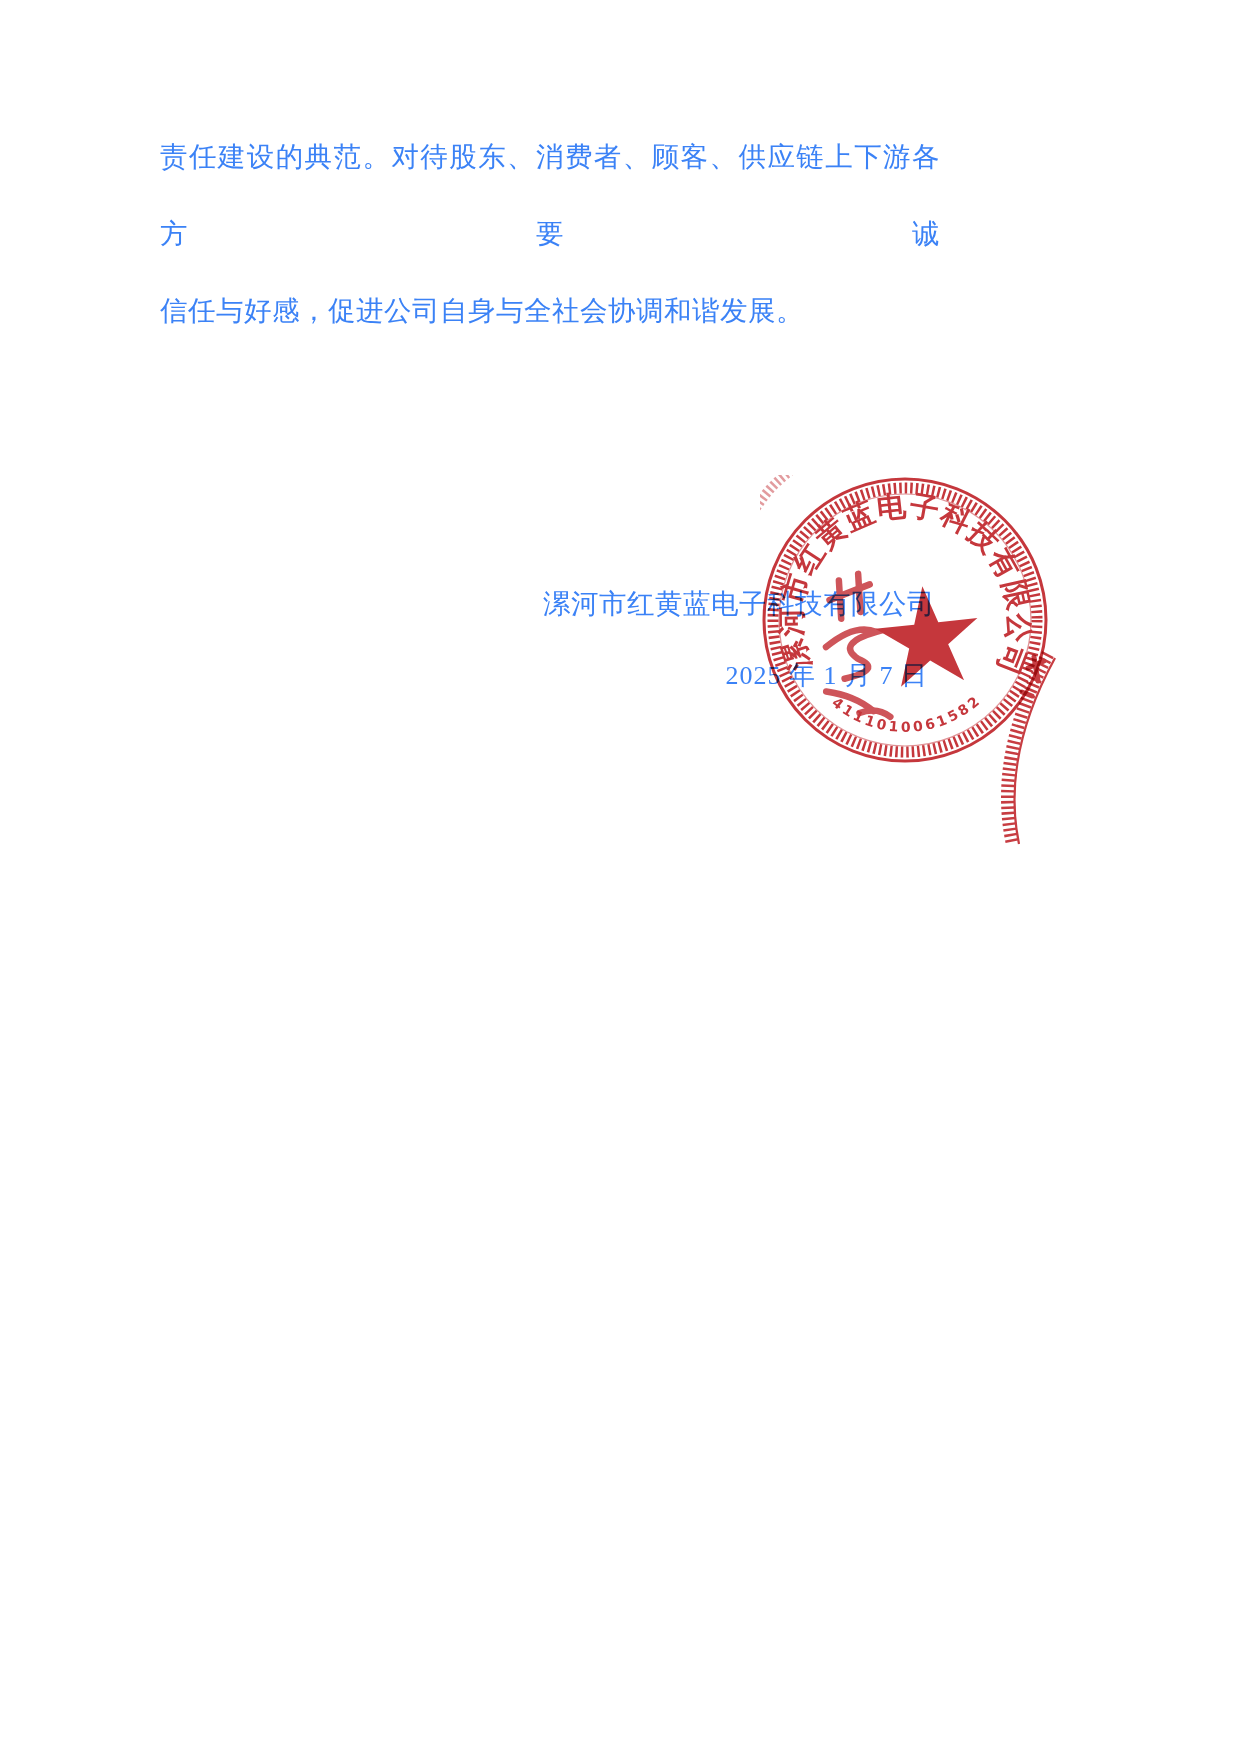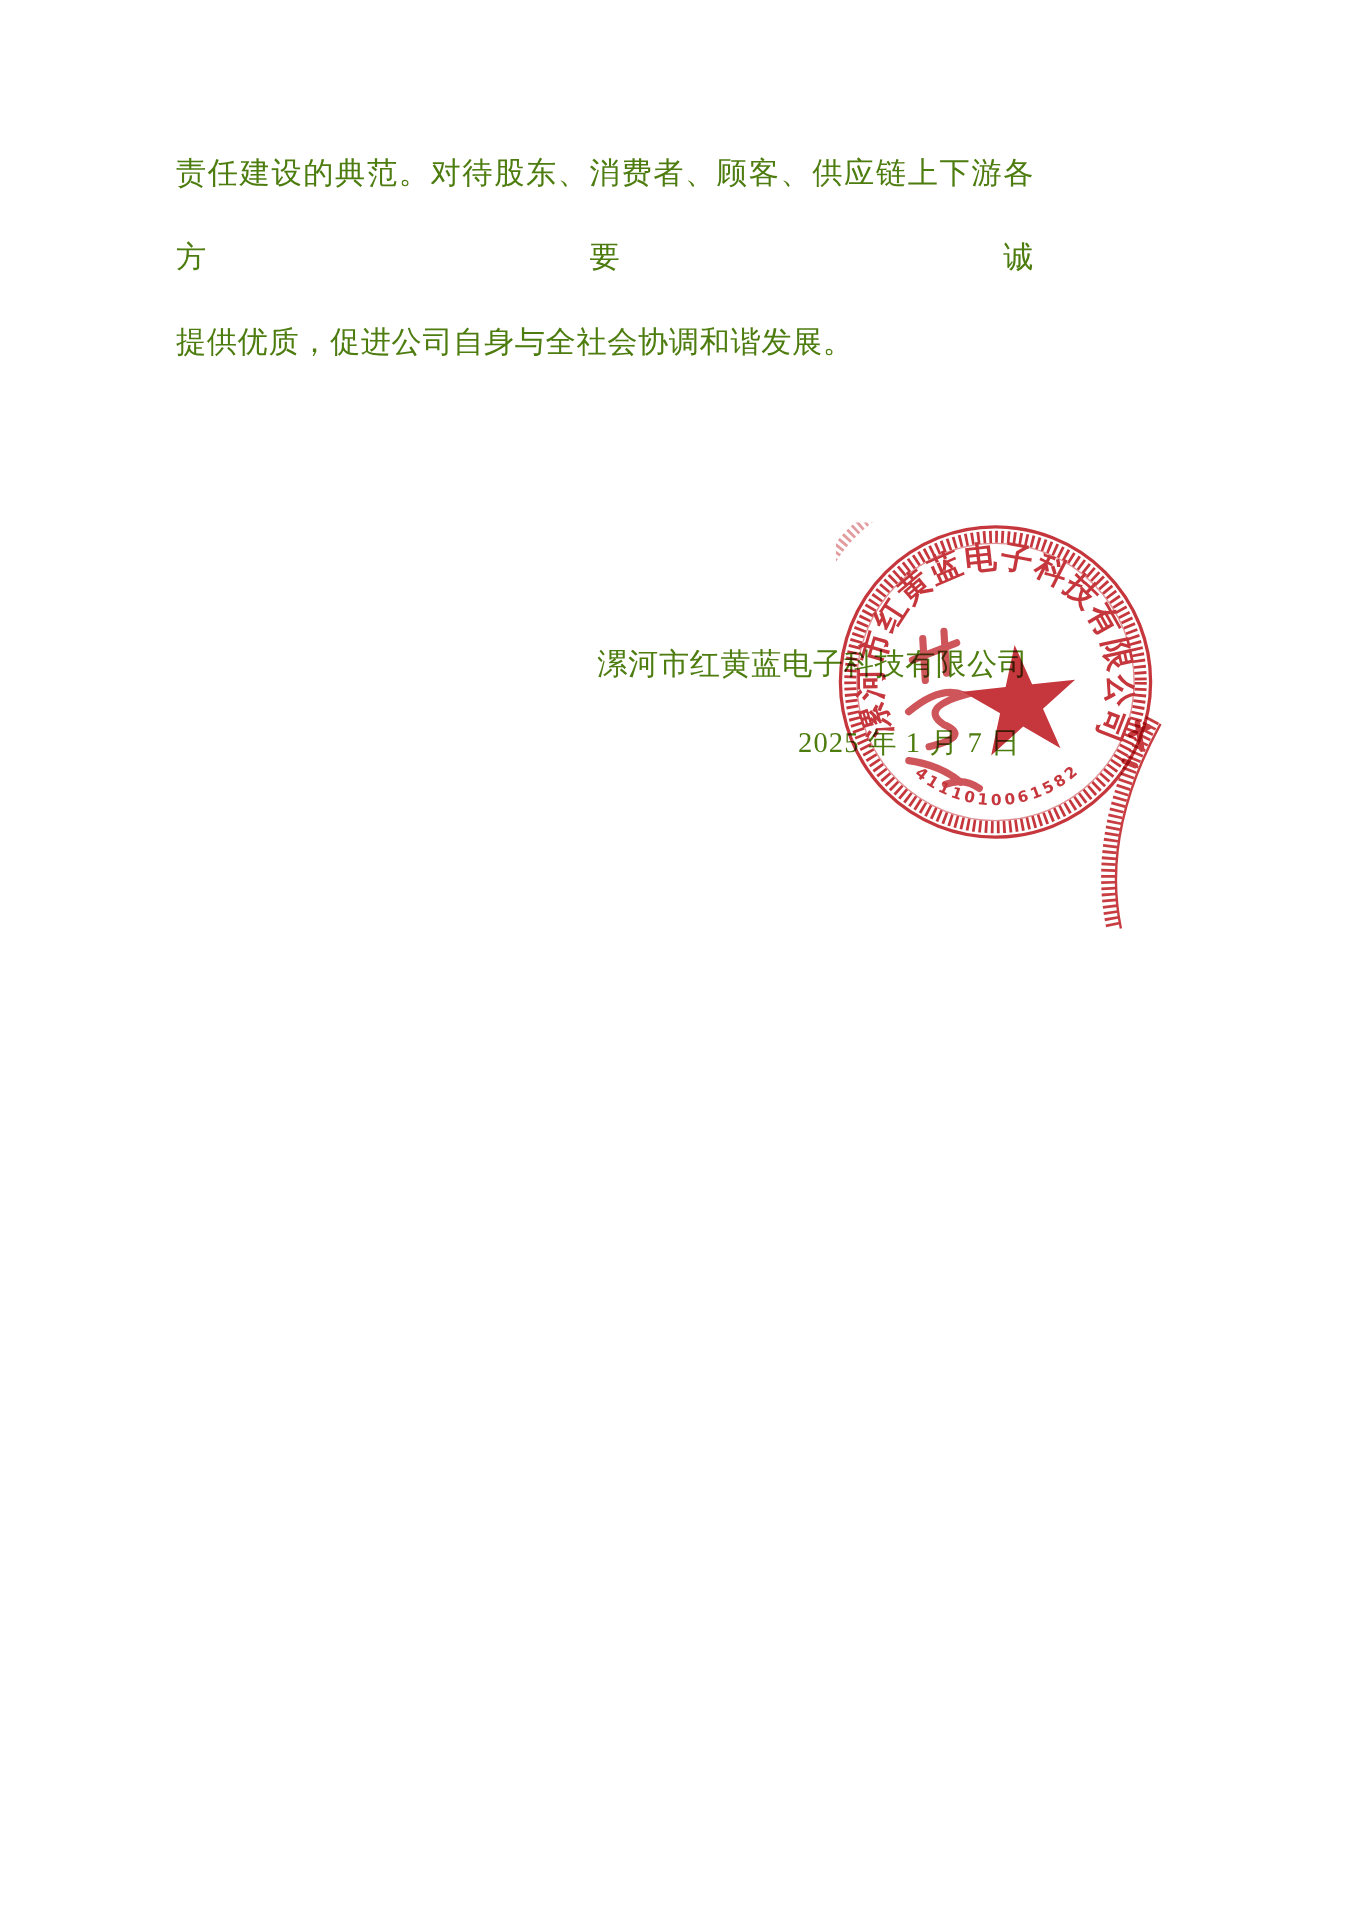--- a/index.html
+++ b/index.html
@@ -1,21 +1,21 @@
 <!DOCTYPE html>
 <html><head>
 <meta charset="utf-8">
 <style>
   html,body{margin:0;padding:0;background:#ffffff;}
   .page{
     position:relative;
     width:1240px;height:1306px;
     background:#ffffff;
     font-family:"Liberation Serif","DejaVu Serif",serif;
-    color:#4d7c0f;
+    color:#3b82f6;
     overflow:hidden;
   }
   .body-text{
     position:absolute;left:160px;top:118px;width:780px;
     font-size:27.5px;line-height:77px;letter-spacing:.5px;
   }
   .line{white-space:nowrap;}
   .line.just{
     white-space:normal;
     text-align:justify;text-align-last:justify;
@@ -48,21 +48,21 @@
     font-size:14px;font-weight:700;letter-spacing:3px;
   }
 </style>
 </head>
 <body>
 
 <div class="page">
 
   <div class="body-text">
     <div class="line just">责任建设的典范。对待股东、消费者、顾客、供应链上下游各方要诚</div>
-    <div class="line">提供优质，促进公司自身与全社会协调和谐发展。</div>
+    <div class="line">信任与好感，促进公司自身与全社会协调和谐发展。</div>
   </div>
 
   <div class="sig-company">漯河市红黄蓝电子科技有限公司</div>
   <div class="sig-date">2025 年 1 月 7 日</div>
 
   <svg class="seal" viewBox="0 0 290 290" xmlns="http://www.w3.org/2000/svg">
     <g stroke="#c1272d" fill="none">
 
       <circle cx="145" cy="145" r="141" stroke-width="3"></circle>
 

